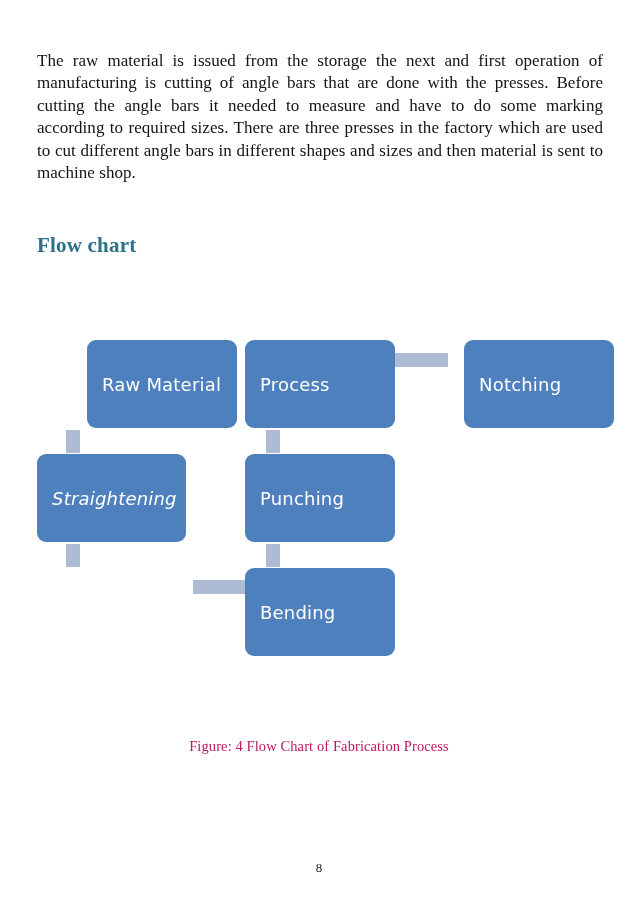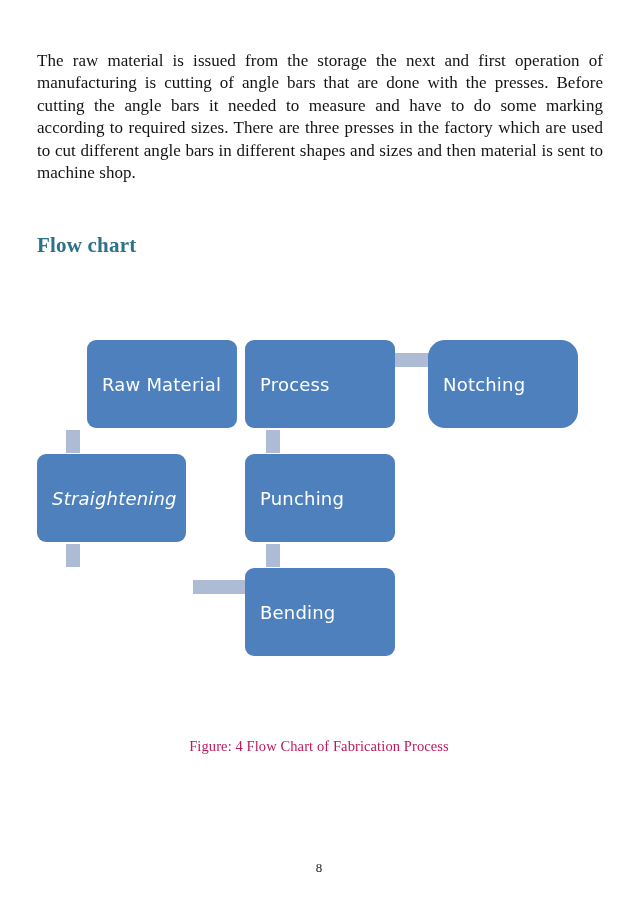--- a/index.html
+++ b/index.html
@@ -132,21 +132,21 @@
     <div class="node" style="left:245px; top:340px; width:150px; height:88px;">
       <span>Process</span>
     </div>
     <div class="node" style="left:245px; top:454px; width:150px; height:88px;">
       <span>Punching</span>
     </div>
     <div class="node" style="left:245px; top:568px; width:150px; height:88px;">
       <span>Bending</span>
     </div>
 
-    <div class="node" style="left:428px; top:340px; width:150px; height:88px;border-radius:17px;">
+    <div class="node" style="left:464px; top:340px; width:150px; height:88px;">
       <span>Notching</span>
     </div>
 
   </div>
 
   <div class="caption">Figure: 4 Flow Chart of Fabrication Process</div>
 
   <div class="page-number">8</div>
 
 </div>

